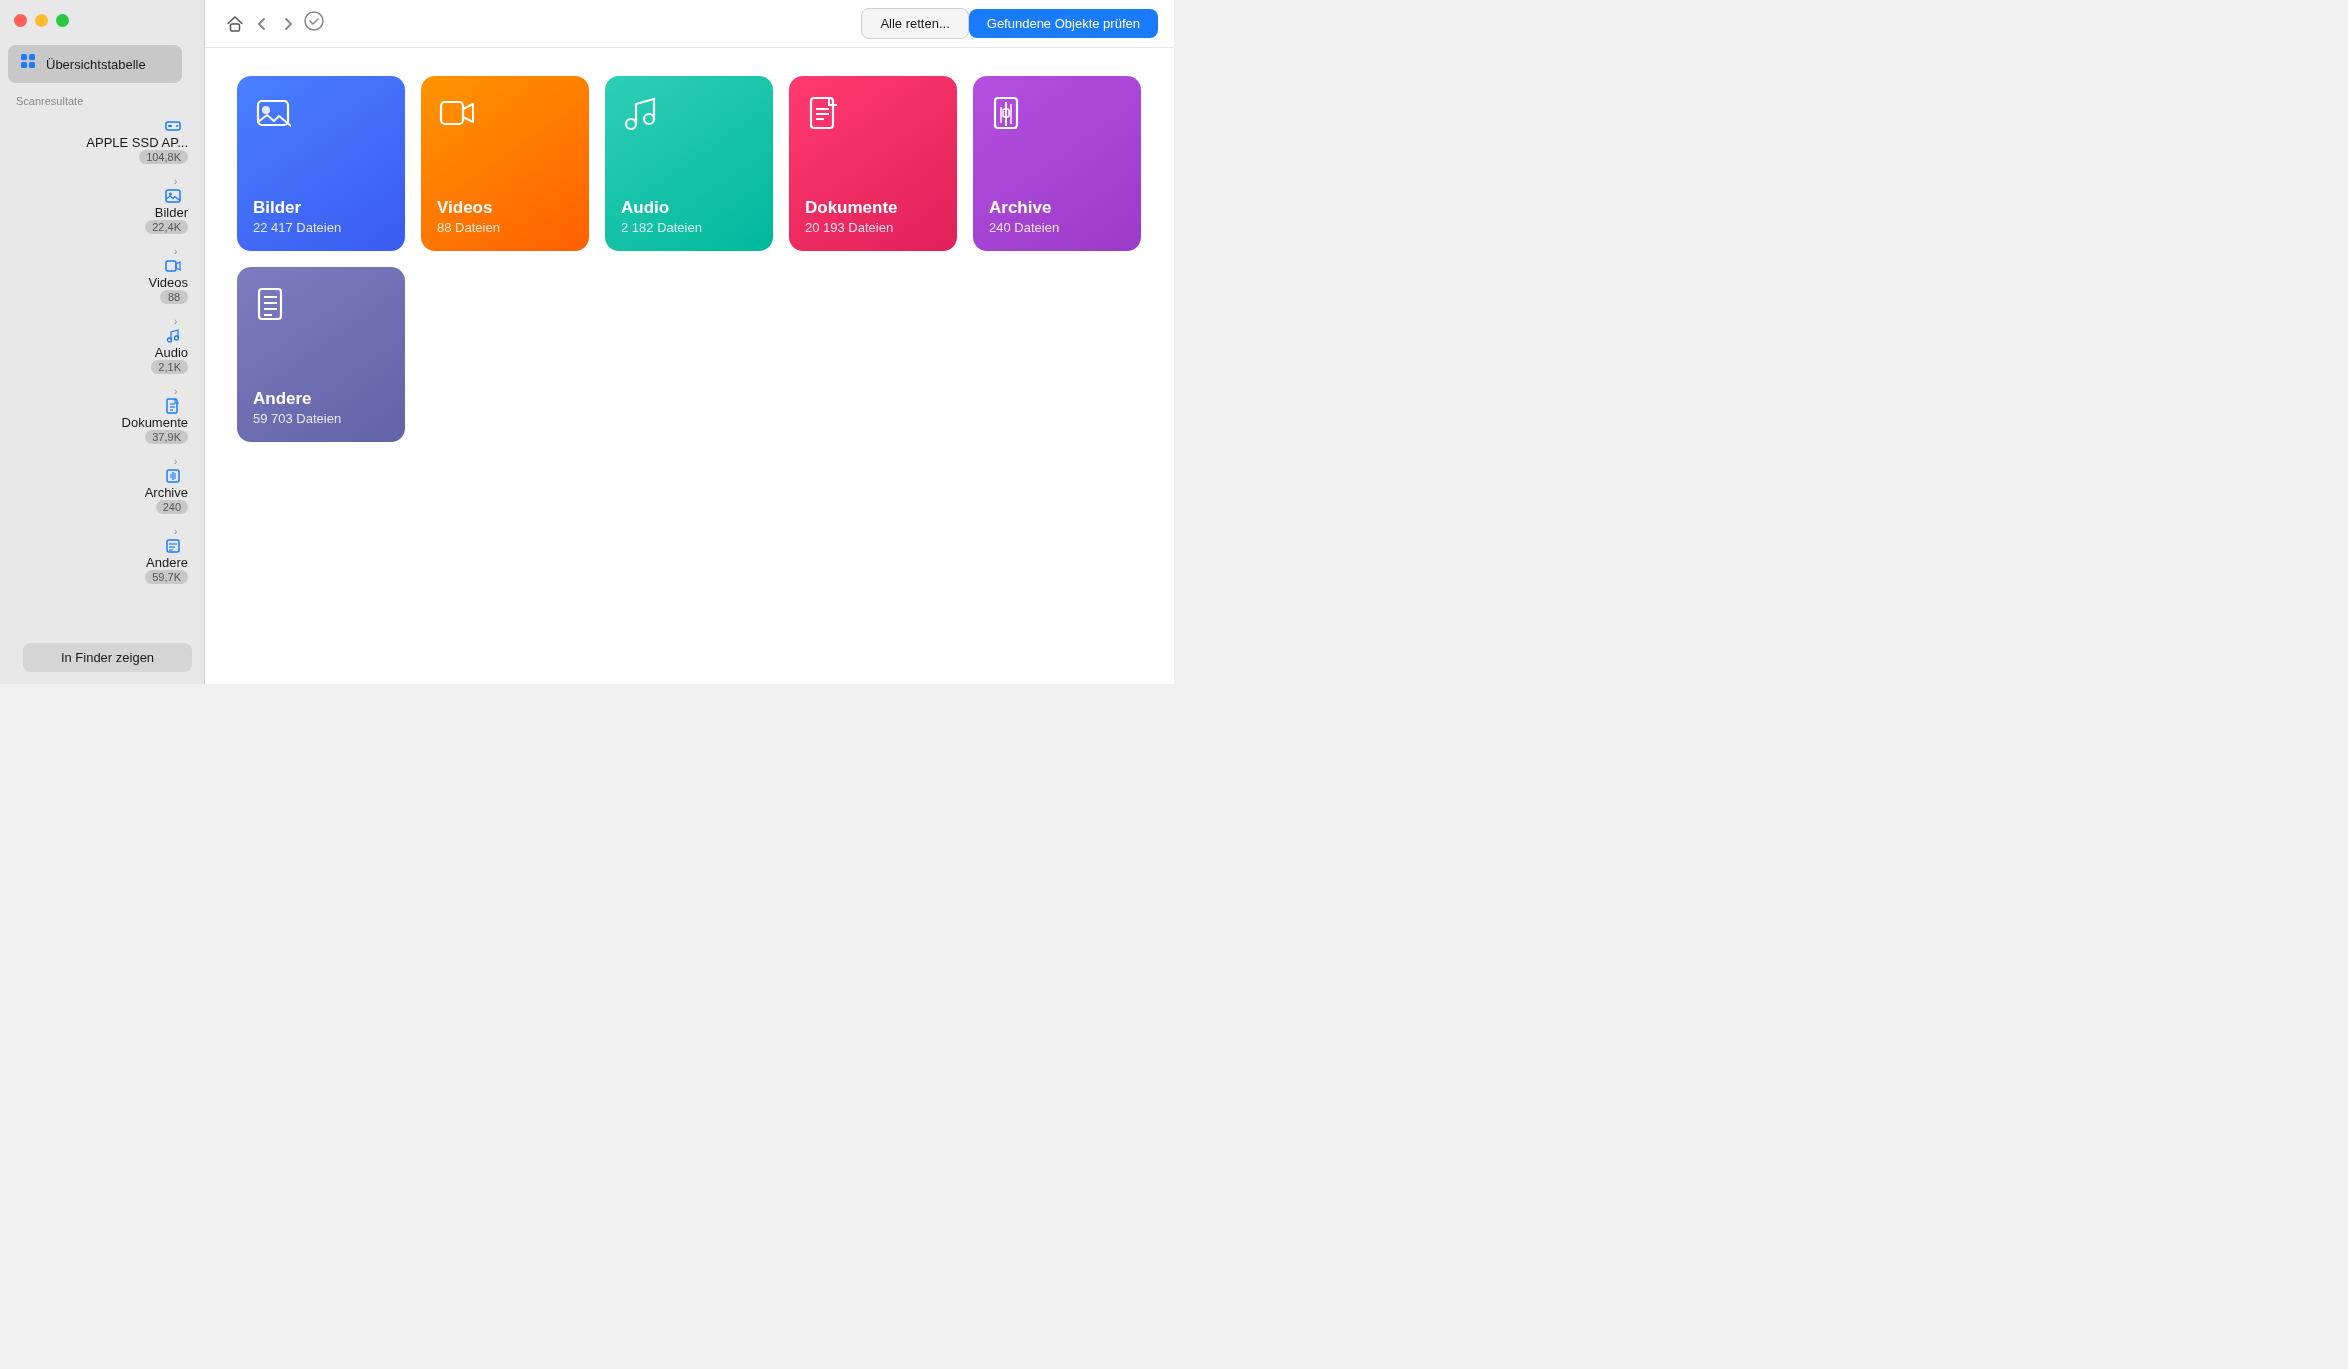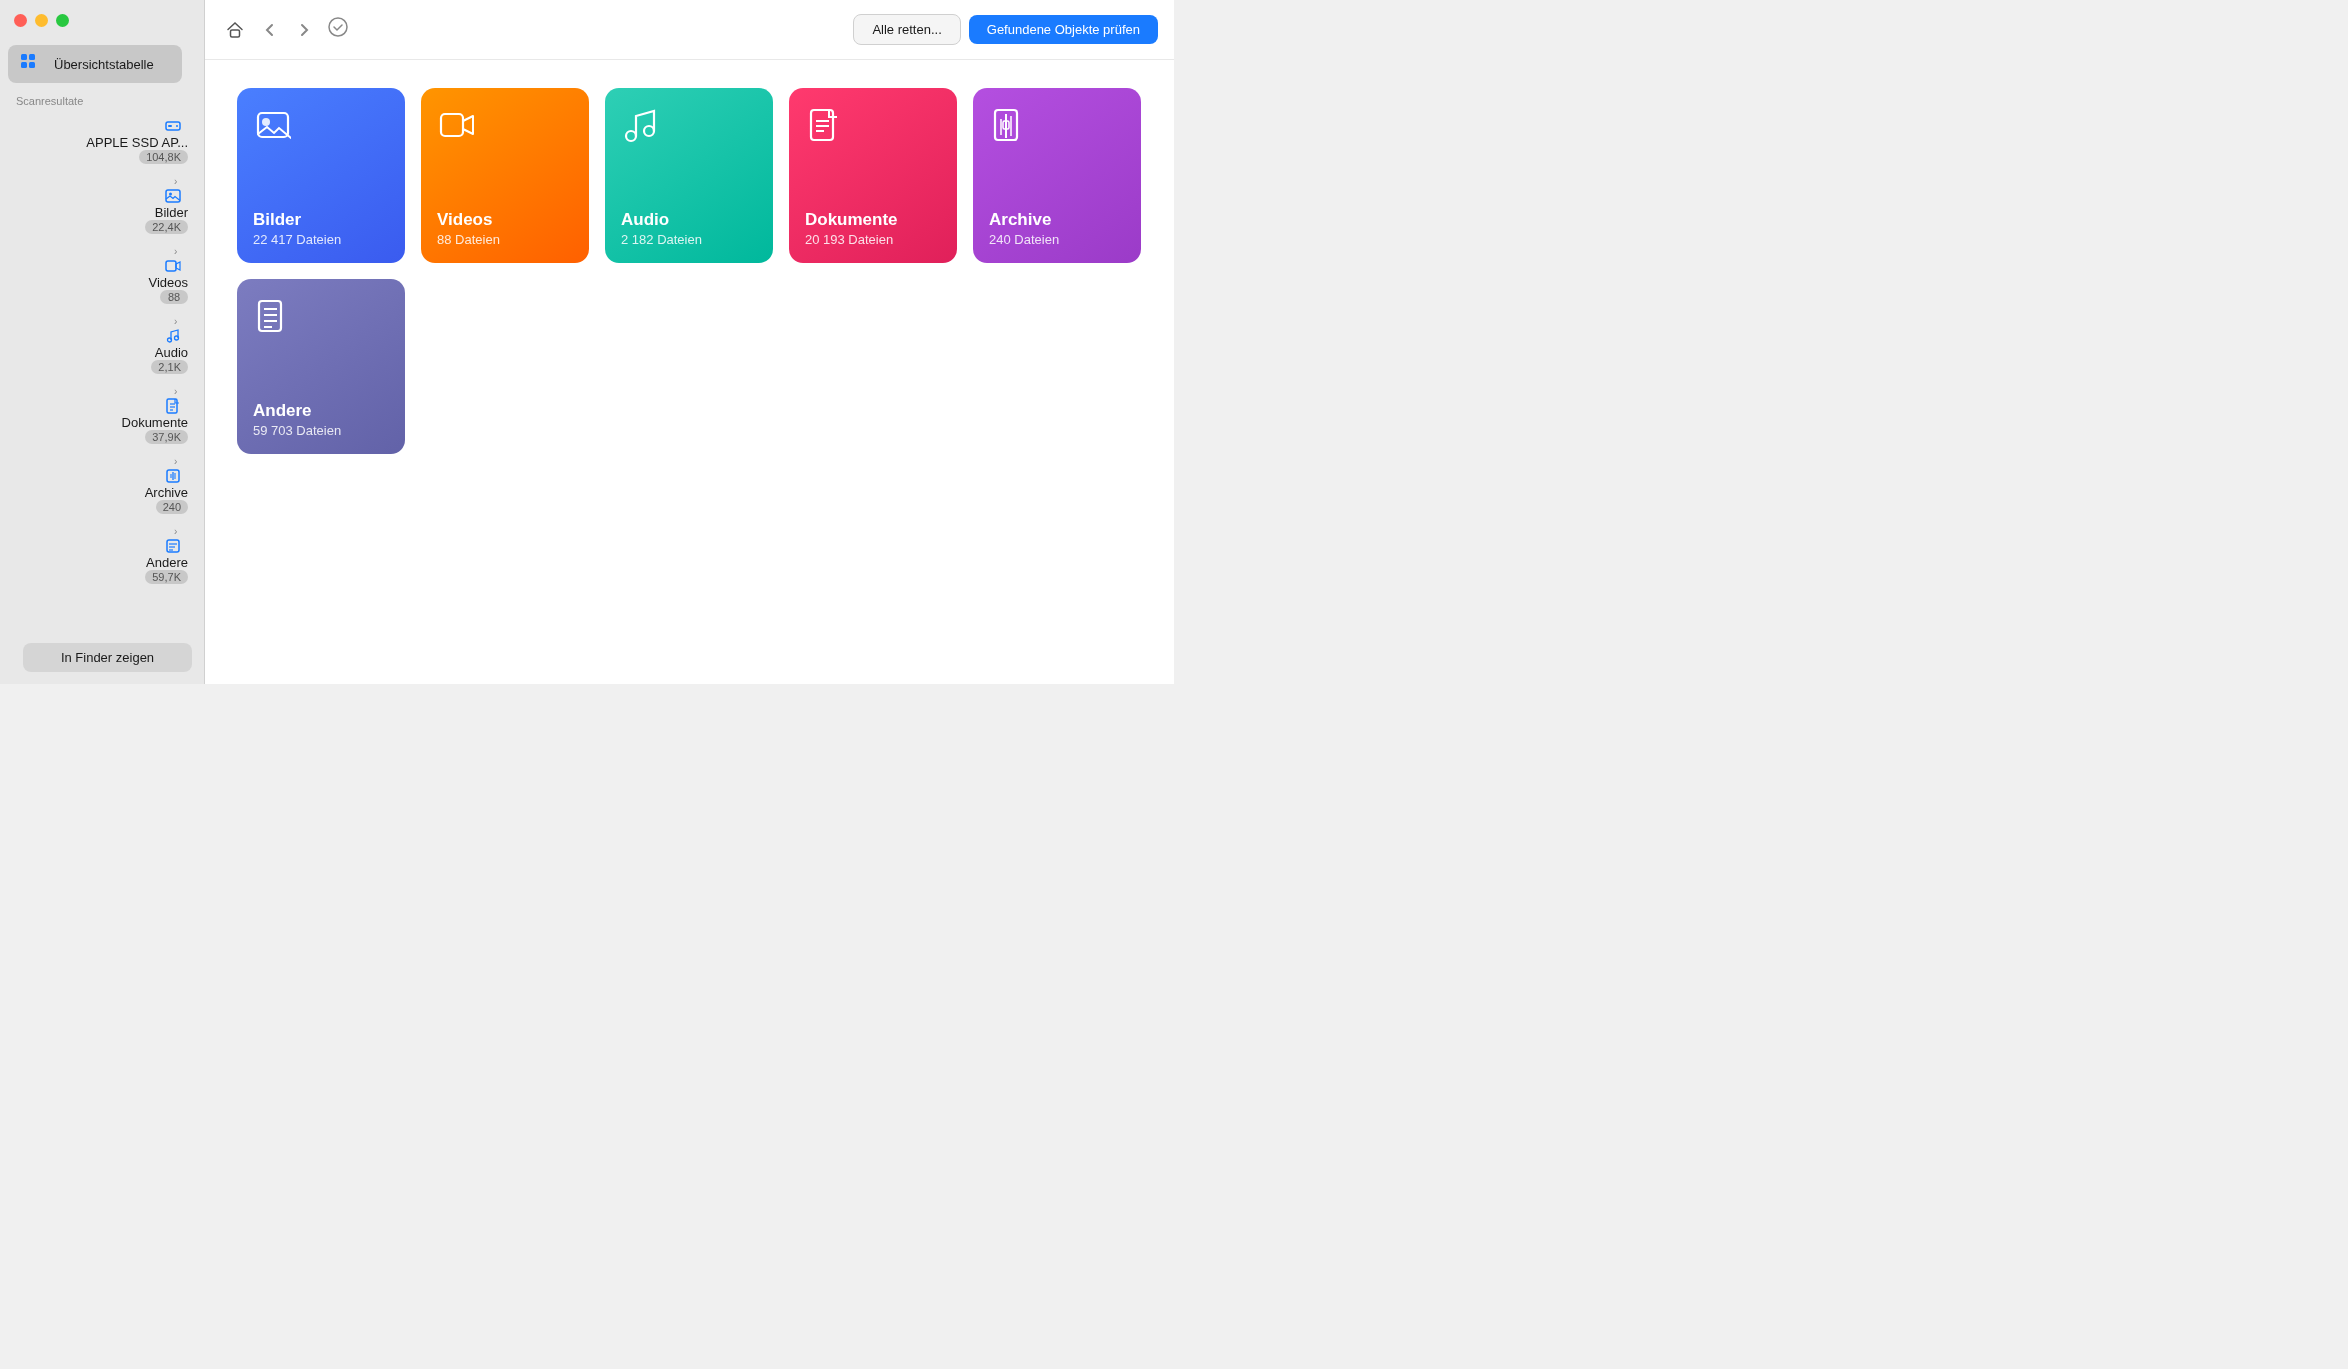--- a/index.html
+++ b/index.html
@@ -19,21 +19,21 @@
       background: #e8e8e8;
       display: flex;
       flex-direction: column;
       height: 100%;
       border-right: 1px solid #d0d0d0;
     }
 
     .sidebar-overview-btn {
       display: flex;
       align-items: center;
-      gap: 16px;
+      gap: 8px;
       padding: 8px 12px;
       margin: 8px 22px 4px 8px;
       background: #c8c8c8;
       border-radius: 8px;
       cursor: pointer;
     }
 
     .grid-icon-svg {
       width: 18px;
       height: 18px;
@@ -122,22 +122,21 @@
       background: #ffffff;
       display: flex;
       flex-direction: column;
       overflow: hidden;
     }
 
     
     .toolbar {
       display: flex;
       align-items: center;
-      padding: 14px 16px;
-      gap: 8px;
+      padding: 8px 16px;
       border-bottom: 1px solid #e8e8e8;
     }
 
     .toolbar-nav-btn {
       background: none;
       border: none;
       cursor: pointer;
       color: #555;
       font-size: 16px;
       padding: 4px 6px;

